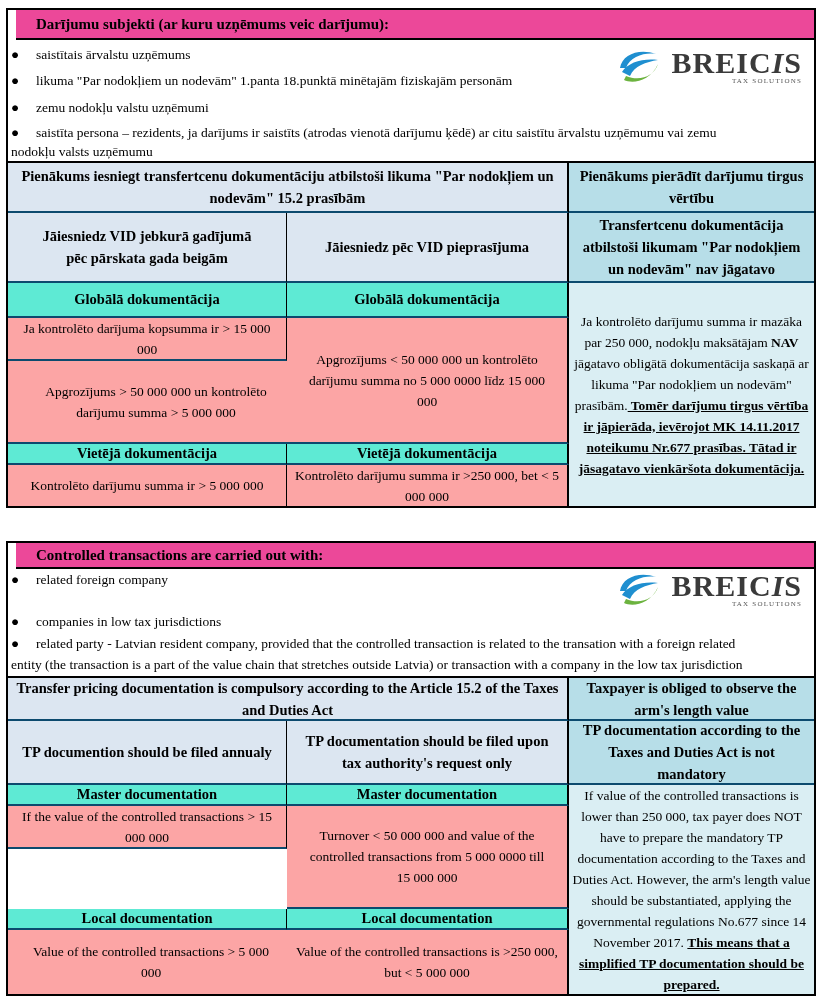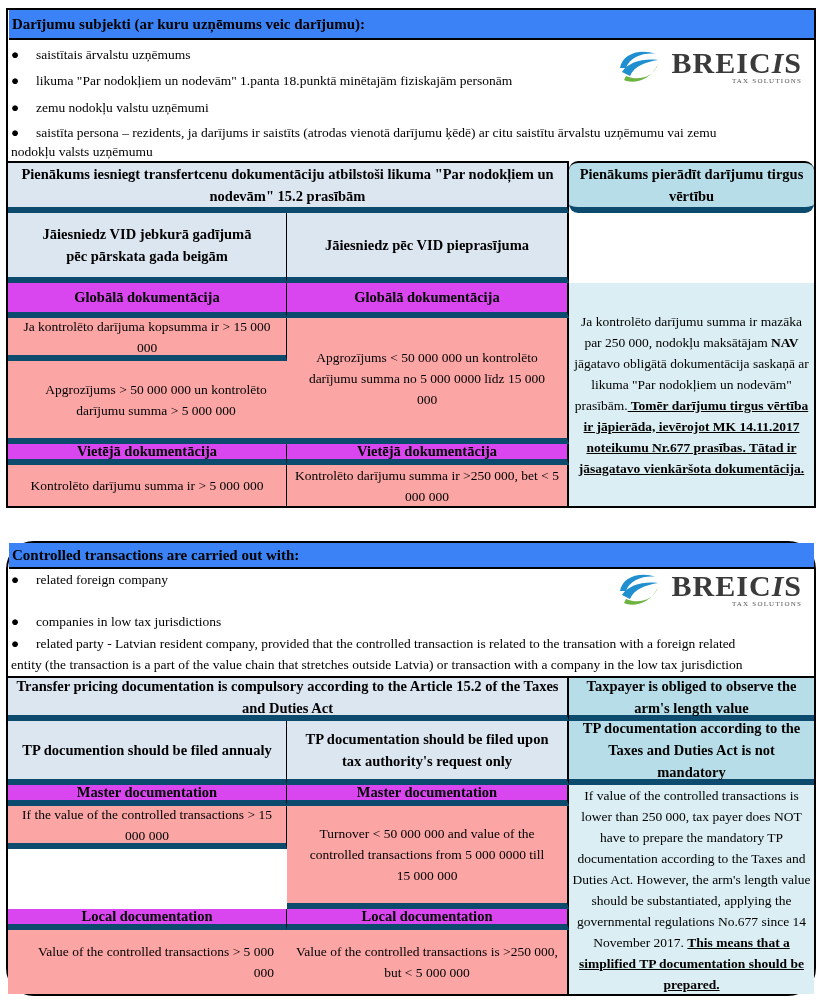--- a/index.html
+++ b/index.html
@@ -1,26 +1,26 @@
 <!DOCTYPE html>
 <html><head>
 <meta charset="utf-8">
 <style>
   html, body { margin:0; padding:0; background:#ffffff; }
   body { width:822px; height:1001px; position:relative; font-family:"Liberation Serif", serif; color:#000; overflow:hidden; }
   .tbl { position:absolute; left:6px; width:810px; border:2px solid #000; box-sizing:border-box; background:#fff; }
   .abs { position:absolute; box-sizing:border-box; }
-  .title { left:1px; right:0; top:0; background:#3b82f6; border-bottom:2px solid #000; font-weight:bold; font-size:15px; padding-left:3px; display:flex; align-items:center; }
+  .title { left:8px; right:0; top:0; background:#ec4899; border-bottom:2px solid #000; font-weight:bold; font-size:15px; padding-left:20px; display:flex; align-items:center; }
   .bullets { left:0; right:0; font-size:13.5px; }
   .bl { position:absolute; left:3px; right:4px; line-height:21px; }
   .bl .dot { display:inline-block; width:25px; }
-  .cell { display:flex; align-items:center; justify-content:center; text-align:center; border-right:1px solid #000; border-bottom:6px solid #0c4a6e; }
+  .cell { display:flex; align-items:center; justify-content:center; text-align:center; border-right:1px solid #000; border-bottom:2px solid #0c4a6e; }
   .hdr { background:#dce6f1; font-weight:bold; font-size:14.5px; line-height:22px; }
   .hdr2 { background:#b7dee8; font-weight:bold; font-size:14.5px; line-height:22px; }
-  .sub { background:#d946ef; font-weight:bold; font-size:14.5px; }
+  .sub { background:#5eead4; font-weight:bold; font-size:14.5px; }
   .body { background:#fca5a5; font-size:13.5px; line-height:21px; }
   .note { background:#daeef3; font-size:13.5px; line-height:21px; padding:0 2px; border-left:1px solid #000; }
   .note b.u { text-decoration:underline; }
   .logo { position:absolute; right:12px; display:flex; align-items:center;gap:8px; }
   .logo-text { display:flex; flex-direction:column; align-items:flex-end; margin-left:4px; }
   .logo-name { font-family:"Liberation Serif", serif; font-weight:bold; font-size:30px; color:#3a3a3a; letter-spacing:1px; line-height:28px; }
   .logo-name i { font-style:italic; }
   .logo-sub { font-size:7px; color:#555; letter-spacing:1.2px; line-height:8px; }
 </style>
 </head>
@@ -43,45 +43,46 @@
         <path d="M8 34 C16 38 34 36 42 18 C38 30 24 36 10 30 Z" fill="#6cb33f"></path>
       </svg>
       <div class="logo-text">
         <div class="logo-name"><span>BREIC</span><i>I</i><span>S</span></div>
         <div class="logo-sub">TAX SOLUTIONS</div>
       </div>
     </div>
   </div>
 
   <div class="abs cell hdr" style="top:151px; left:0; width:561px; height:52px; border-top:2px solid #000; border-right:2px solid #000;">Pienākums iesniegt transfertcenu dokumentāciju atbilstoši likuma "Par nodokļiem un nodevām" 15.2 prasībām</div>
-  <div class="abs cell hdr2" style="top:151px; left:561px; right:0; height:52px; border-top:2px solid #000; border-right:none;border-radius:9px;">Pienākums pierādīt darījumu tirgus vērtību</div>
+  <div class="abs cell hdr2" style="top:151px; left:561px; right:0; height:52px; border-top:2px solid #000; border-right:none;">Pienākums pierādīt darījumu tirgus vērtību</div>
 
   <div class="abs cell hdr" style="top:203px; left:0; width:279px; height:70px; padding:0 24px;">Jāiesniedz VID jebkurā gadījumā pēc pārskata gada beigām</div>
   <div class="abs cell hdr" style="top:203px; left:279px; width:282px; height:70px; border-right:2px solid #000;">Jāiesniedz pēc VID pieprasījuma</div>
+  <div class="abs cell hdr2" style="top:203px; left:561px; right:0; height:70px; border-right:none; padding:0 6px;">Transfertcenu dokumentācija atbilstoši likumam "Par nodokļiem un nodevām" nav jāgatavo</div>
 
   <div class="abs cell sub" style="top:273px; left:0; width:279px; height:35px;">Globālā dokumentācija</div>
   <div class="abs cell sub" style="top:273px; left:279px; width:282px; height:35px; border-right:2px solid #000;">Globālā dokumentācija</div>
 
   <div class="abs cell body" style="top:308px; left:0; width:279px; height:43px; padding:0 8px;">Ja kontrolēto darījuma kopsumma ir &gt; 15 000 000</div>
   <div class="abs cell body" style="top:351px; left:0; width:297px; height:83px; padding:0 24px;">Apgrozījums &gt; 50 000 000 un kontrolēto darījumu summa &gt; 5 000 000</div>
   <div class="abs cell body" style="top:308px; left:279px; width:282px; height:126px; padding:0 14px; border-right:2px solid #000;">Apgrozījums &lt; 50 000 000 un kontrolēto darījumu summa no 5 000 0000 līdz 15 000 000</div>
 
   <div class="abs cell sub" style="top:434px; left:0; width:279px; height:21px;">Vietējā dokumentācija</div>
   <div class="abs cell sub" style="top:434px; left:279px; width:282px; height:21px; border-right:2px solid #000;">Vietējā dokumentācija</div>
   <div class="abs cell body" style="top:455px; left:0; width:279px; bottom:0; border-bottom:none;">Kontrolēto darījumu summa ir &gt; 5 000 000</div>
   <div class="abs cell body" style="top:455px; left:279px; width:282px; bottom:0; border-bottom:none; border-right:2px solid #000;">Kontrolēto darījumu summa ir  &gt;250 000, bet &lt; 5 000 000</div>
 
   <div class="abs cell note" style="top:273px; left:561px; right:0; bottom:0; border:none;">
     <div style="padding:0 2px;">
       <span>Ja kontrolēto darījumu summa ir mazāka par 250 000, nodokļu maksātājam </span><b>NAV</b><span> jāgatavo obligātā dokumentācija saskaņā ar likuma "Par nodokļiem un nodevām" prasībām.</span><b class="u"> Tomēr darījumu tirgus vērtība ir jāpierāda, ievērojot MK 14.11.2017 noteikumu Nr.677 prasības. Tātad ir jāsagatavo vienkāršota dokumentācija.</b>
     </div>
   </div>
 </div>
 
-<div class="tbl" style="top:541px; height:455px;border-radius:28px;">
+<div class="tbl" style="top:541px; height:455px;">
   <div class="abs title" style="height:26px;">Controlled transactions are carried out with:</div>
 
   <div class="abs bullets" style="top:26px; height:107px;">
     <div class="bl" style="top:0px;"><span class="dot">●</span><span>related foreign company</span></div>
     <div class="bl" style="top:42px;"><span class="dot">●</span><span>companies in low tax jurisdictions</span></div>
     <div class="bl" style="top:64px;"><span class="dot">●</span><span>related party - Latvian resident company, provided that the controlled transaction is related to the transation with a foreign related</span></div>
     <div class="bl" style="top:85px;"><span>entity (the transaction is a part of the value chain that stretches outside Latvia) or transaction with a company in the low tax jurisdiction</span></div>
 
     <div class="logo" style="top:0px;">
       <svg width="44" height="42" viewBox="0 0 44 42">
@@ -104,21 +105,21 @@
   <div class="abs cell hdr2" style="top:178px; left:561px; right:0; height:64px; border-right:none; padding:0 8px;">TP documentation according to the Taxes and Duties Act is not mandatory</div>
 
   <div class="abs cell sub" style="top:242px; left:0; width:279px; height:21px;">Master documentation</div>
   <div class="abs cell sub" style="top:242px; left:279px; width:282px; height:21px; border-right:2px solid #000;">Master documentation</div>
 
   <div class="abs cell body" style="top:263px; left:0; width:279px; height:43px; padding:0 6px;">If the value of the controlled transactions &gt; 15 000 000</div>
   <div class="abs cell body" style="top:263px; left:279px; width:282px; height:103px; padding:0 18px; border-right:2px solid #000;">Turnover &lt; 50 000 000 and value of the controlled transactions from 5 000 0000 till 15 000 000</div>
 
   <div class="abs cell sub" style="top:366px; left:0; width:279px; height:21px;">Local documentation</div>
   <div class="abs cell sub" style="top:366px; left:279px; width:282px; height:21px; border-right:2px solid #000;">Local documentation</div>
-  <div class="abs cell body" style="top:387px; left:0; width:287px; bottom:0; border-bottom:none; padding:0 20px;text-align:right;">Value of the controlled transactions &gt; 5 000 000</div>
+  <div class="abs cell body" style="top:387px; left:0; width:287px; bottom:0; border-bottom:none; padding:0 20px;">Value of the controlled transactions &gt; 5 000 000</div>
   <div class="abs cell body" style="top:387px; left:279px; width:282px; bottom:0; border-bottom:none; border-right:2px solid #000; padding:0 4px;">Value of the controlled transactions is  &gt;250 000, but &lt; 5 000 000</div>
 
   <div class="abs cell note" style="top:242px; left:561px; right:0; bottom:0; border:none;">
     <div style="padding:0 1px;">
       <span>If  value of the controlled transactions is lower than 250 000, tax payer does NOT have to prepare the mandatory TP documentation according to the Taxes and Duties Act. However, the arm's length value should be substantiated, applying the governmental regulations No.677 since 14 November 2017. </span><b class="u">This means that a simplified TP documentation should be prepared.</b>
     </div>
   </div>
 </div>
 
 </body></html>

